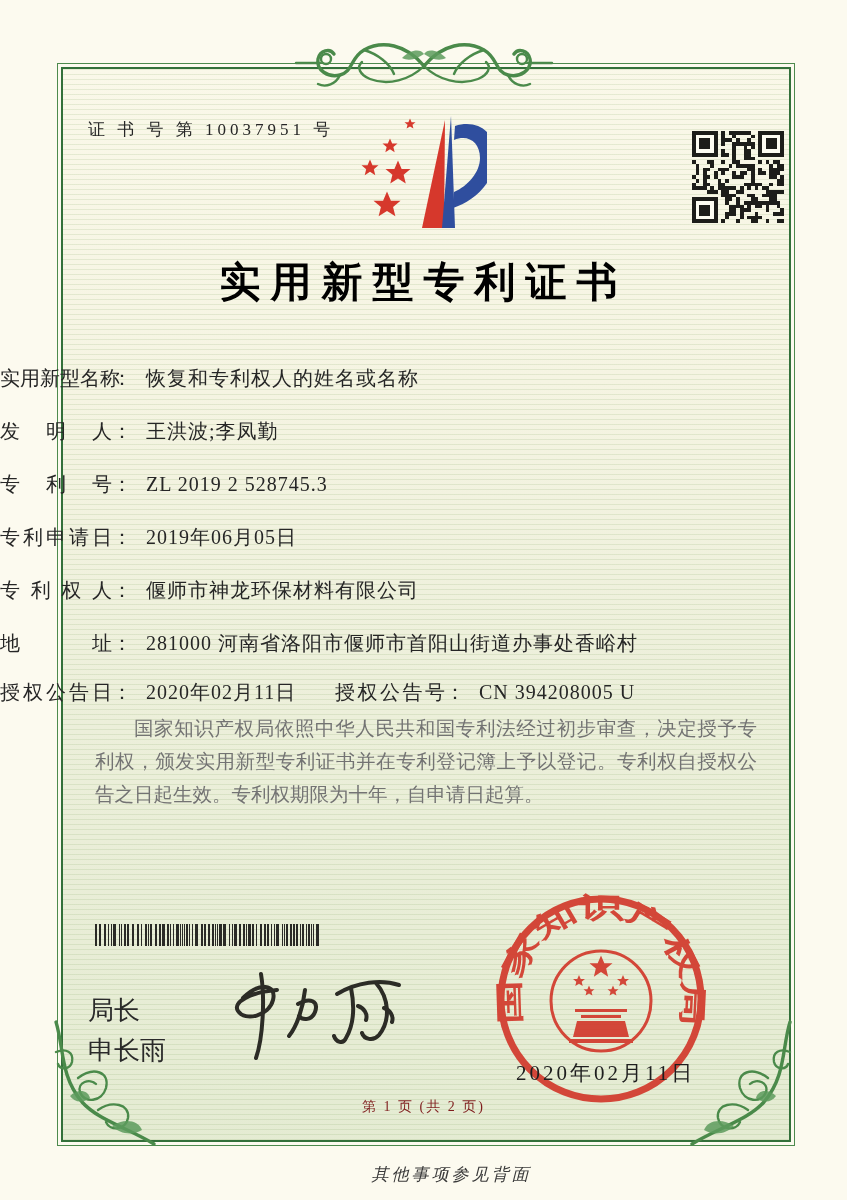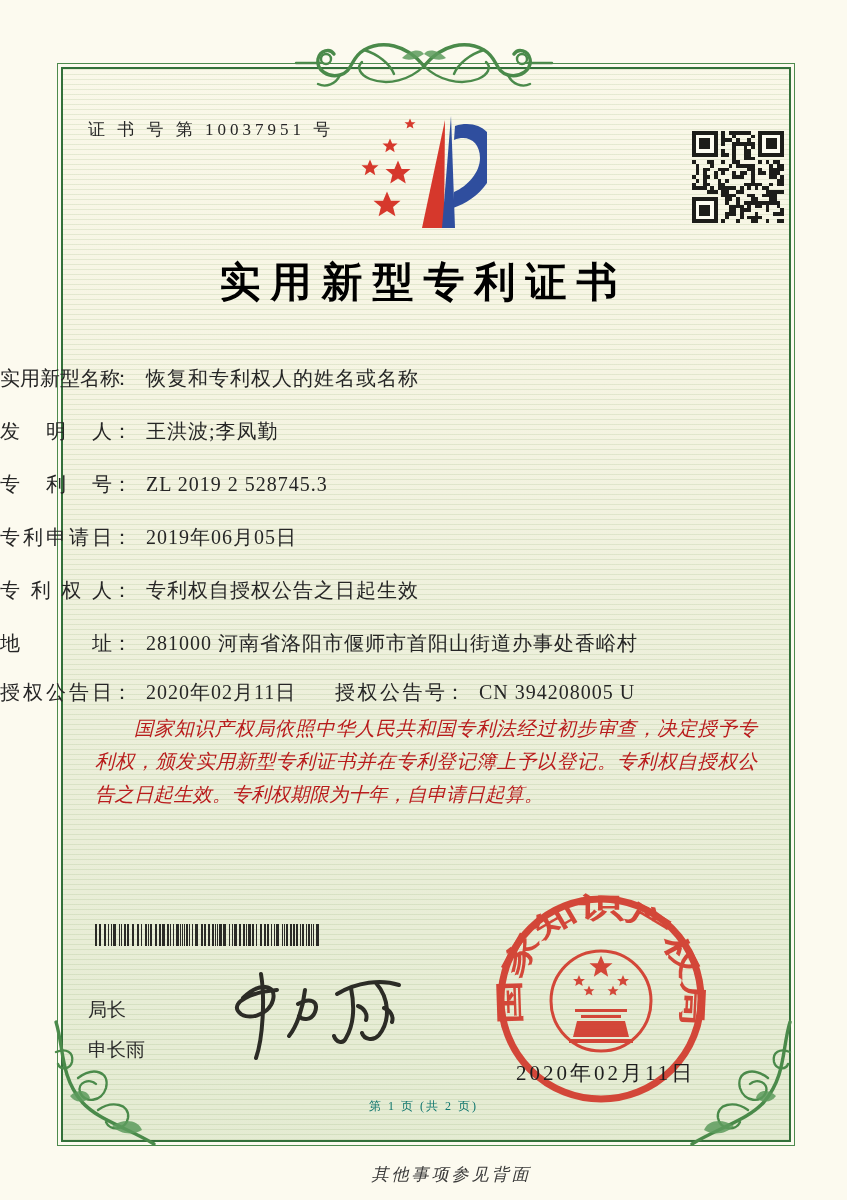--- a/index.html
+++ b/index.html
@@ -24,32 +24,32 @@
   .title{position:absolute;left:0;top:255px;width:100%;text-align:center;font-size:41px;font-weight:bold;letter-spacing:10px;color:#000000;}
 
   .fields{position:absolute;left:95px;top:0;width:665px;}
   .frow{position:absolute;left:0;width:665px;font-size:20px;color:#262626;white-space:nowrap;}
   .flabel{display:inline-flex;justify-content:space-between;width:112px;vertical-align:top;}
   .fcolon{margin-right:14px;}
   .fvalue{letter-spacing:1px;}
   .gpair2{position:absolute;left:335px;top:0;}
   .gpair2 .flabel{width:110px;}
 
-  .paras{position:absolute;left:95px;top:712px;width:662px;font-size:19.5px;line-height:33px;color:#b91c1c;text-align:justify;font-style:italic;}
+  .paras{position:absolute;left:95px;top:712px;width:662px;font-size:19.5px;line-height:33px;color:#737373;text-align:justify;}
   .paras p{margin:0;text-indent:2em;}
 
   .barcode{position:absolute;left:95px;top:924px;}
-  .issuer{position:absolute;left:88px;top:990px;font-family:"Liberation Sans","DejaVu Sans",sans-serif;font-size:19px;color:#2a2a2a;line-height:40px;}
+  .issuer{position:absolute;left:88px;top:990px;font-family:"Liberation Sans","DejaVu Sans",sans-serif;font-size:26px;color:#2a2a2a;line-height:40px;}
   .sig{position:absolute;left:213px;top:958px;}
   .sig path{fill:none;stroke:#2c2c26;stroke-width:4;stroke-linecap:round;stroke-linejoin:round;}
 
   .seal{position:absolute;left:491px;top:889px;}
   .sealdate{position:absolute;left:516px;top:1059px;font-size:21px;letter-spacing:3px;color:#1e1e1e;}
 
-  .pageinfo{position:absolute;left:0;top:1098px;width:100%;text-align:center;font-size:12px;letter-spacing:2px;color:#0f766e;}
+  .pageinfo{position:absolute;left:0;top:1098px;width:100%;text-align:center;font-size:14px;letter-spacing:2px;color:#7f1d1d;}
   .backnote{position:absolute;left:0;top:1163px;width:100%;text-align:center;font-size:17px;letter-spacing:3px;color:#3a3a3a;font-style:italic;padding-left:28px;}
 </style>
 </head>
 <body>
 
 <div class="page">
 
   <div class="frame">
     <div class="frame-inner"></div>
   </div>
@@ -375,21 +375,21 @@
         <span>请</span>
         <span>日</span>
       </span><span class="fcolon">：</span><span class="fvalue">2019年06月05日</span>
   </div>
   <div class="frow" style="top:577px;">
     <span class="flabel">
         <span>专</span>
         <span>利</span>
         <span>权</span>
         <span>人</span>
-      </span><span class="fcolon">：</span><span class="fvalue">专利权自授权公告之日起生效</span>
+      </span><span class="fcolon">：</span><span class="fvalue">偃师市神龙环保材料有限公司</span>
   </div>
   <div class="frow" style="top:630px;">
     <span class="flabel">
         <span>地</span>
         <span>址</span>
       </span><span class="fcolon">：</span><span class="fvalue">281000 河南省洛阳市偃师市首阳山街道办事处香峪村</span>
   </div>
   <div class="frow" style="top:679px;">
     <span class="flabel">
         <span>授</span>

